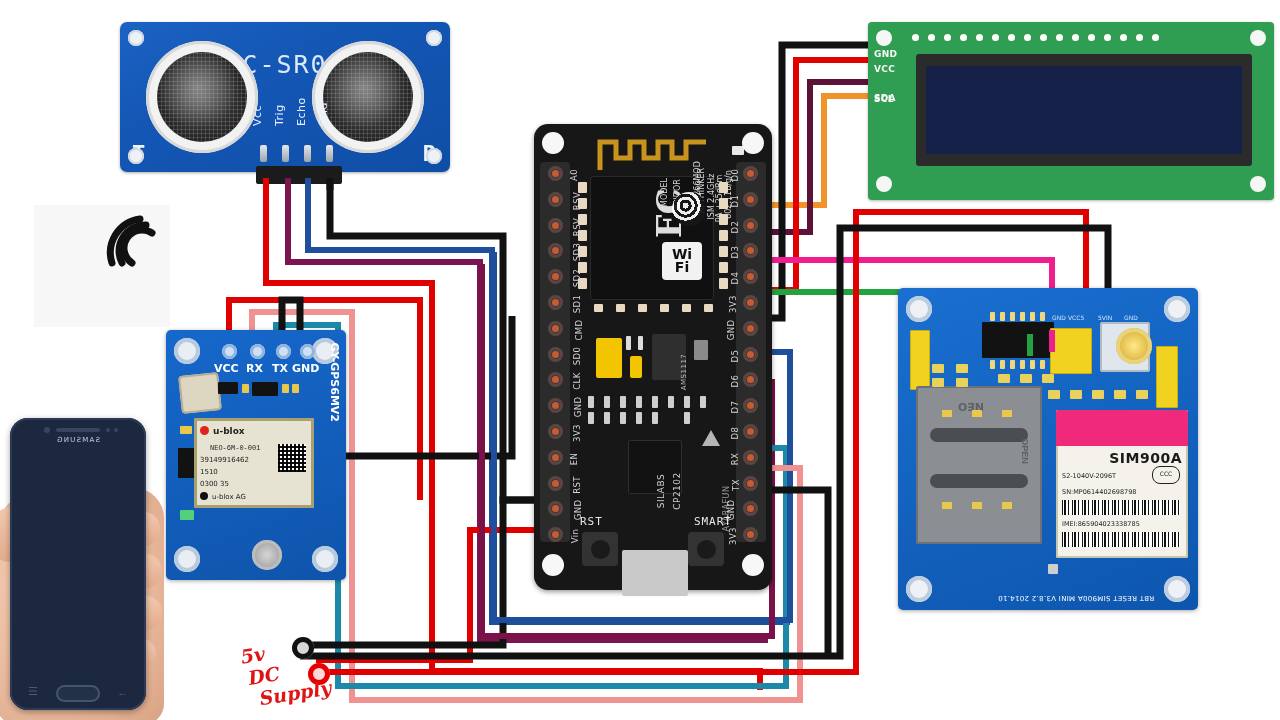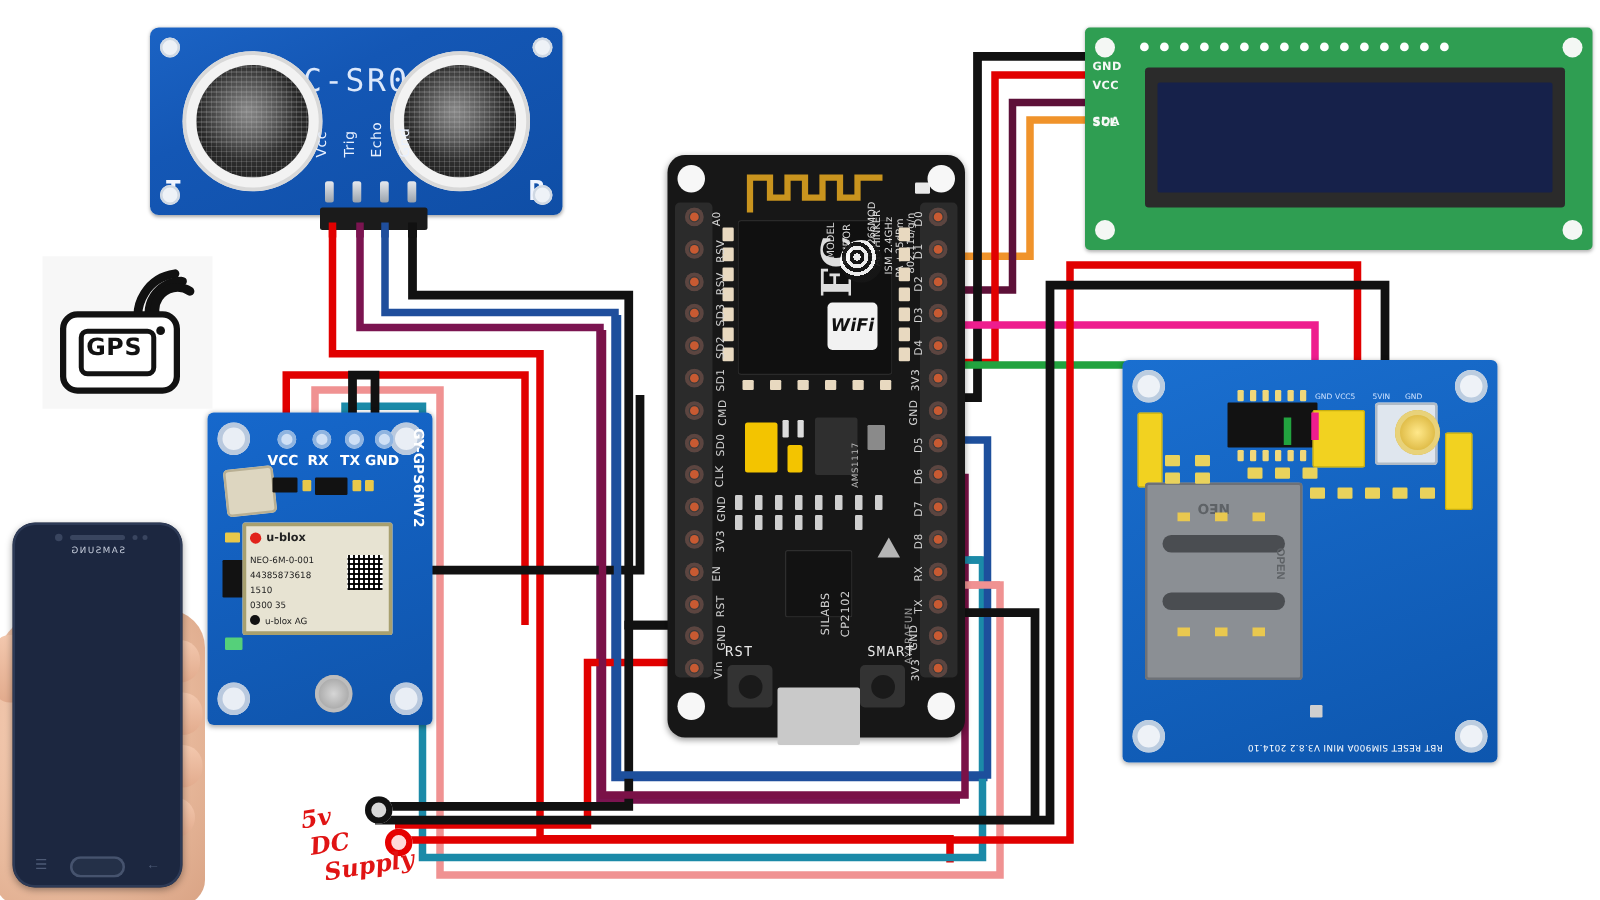--- a/index.html
+++ b/index.html
@@ -66,21 +66,21 @@
   .mcu .btn i{position:absolute;left:9px;top:8px;width:19px;height:19px;border-radius:50%;background:#1a1a1a;}
   .mcu .btnlab{position:absolute;color:#e8e8e8;font-size:11px;font-family:"DejaVu Sans Mono",monospace;letter-spacing:1px;}
   .mcu .usb{position:absolute;left:88px;bottom:-6px;width:66px;height:46px;background:#c9c9c9;border-radius:2px;}
   .mcu .chip{position:absolute;left:94px;top:316px;width:54px;height:54px;background:#121212;border-radius:2px;
         box-shadow:inset 0 0 0 1px #2e2e2e;}
   .mcu .chiptxt{position:absolute;color:#cfcfcf;font-size:9px;font-family:"DejaVu Sans",sans-serif;
         transform:rotate(-90deg);white-space:nowrap;letter-spacing:.5px;}
   .mcu .cap{position:absolute;background:#f3c400;border-radius:2px;}
   .mcu .sm{position:absolute;background:#3e3e3e;border-radius:1px;}
   .mcu .wifibox{position:absolute;left:128px;top:118px;width:40px;height:38px;background:#f2f2f2;border-radius:4px;
-        display:flex;align-items:center;justify-content:center;line-height:.92;font-style:italic;}
+        display:flex;align-items:center;justify-content:center;flex-direction:column;line-height:.92;}
   .mcu .wifibox span{color:#111;font-size:14px;font-weight:bold;font-family:"DejaVu Sans",sans-serif;}
   .mcu .modtxt{position:absolute;color:#d8d8d8;font-size:8px;font-family:"DejaVu Sans",sans-serif;
         transform:rotate(-90deg);white-space:nowrap;}
   .mcu .fcc{position:absolute;left:60px;top:62px;color:#dedede;font-size:33px;font-weight:bold;
         font-family:"DejaVu Serif",serif;transform:rotate(-90deg);transform-origin:left top;}
   .mcu .sfun{position:absolute;color:#9a9a9a;font-size:8px;font-family:"DejaVu Sans",sans-serif;
         transform:rotate(-90deg);white-space:nowrap;letter-spacing:.5px;}
 
   
   .gps{left:166px;top:330px;width:180px;height:250px;background:linear-gradient(160deg,#1668cc,#0f54ab);
@@ -520,22 +520,22 @@
     <div class="ic" style="left:52px;top:52px;width:20px;height:12px;"></div>
     <div class="ic" style="left:86px;top:52px;width:26px;height:14px;"></div>
     <div class="sm" style="left:76px;top:54px;width:7px;height:9px;"></div>
     <div class="sm" style="left:116px;top:54px;width:7px;height:9px;"></div>
     <div class="sm" style="left:126px;top:54px;width:7px;height:9px;"></div>
     <div class="sm" style="left:14px;top:96px;width:12px;height:8px;"></div>
     <div class="sm" style="left:14px;top:180px;width:14px;height:10px;background:#55d07a;"></div>
     <div class="neo">
       <div class="abs" style="left:6px;top:8px;width:9px;height:9px;border-radius:50%;background:#e1231b;"></div>
       <div class="neotxt" style="left:19px;top:8px;font-size:9px;font-weight:bold;">u-blox</div>
-      <div class="neotxt" style="left:6px;top:26px;">NEO-6M-0-001</div>
-      <div class="neotxt" style="left:6px;top:38px;">44385873618</div>
+      <div class="neotxt" style="left:16px;top:26px;font-family:Liberation Mono, monospace;">NEO-6M-0-001</div>
+      <div class="neotxt" style="left:6px;top:38px;">39149916462</div>
       <div class="neotxt" style="left:6px;top:50px;">1510</div>
       <div class="neotxt" style="left:6px;top:62px;">0300 35</div>
       <div class="abs" style="left:6px;top:74px;width:8px;height:8px;border-radius:50%;background:#111;"></div>
       <div class="neotxt" style="left:18px;top:75px;">u-blox AG</div>
       <div class="abs" style="right:8px;top:26px;width:28px;height:28px;
            background:repeating-linear-gradient(0deg,#111 0 2px,#fff 2px 4px),repeating-linear-gradient(90deg,#111 0 2px,#fff 2px 4px);
            background-blend-mode:multiply;"></div>
     </div>
     <div class="side">GY-GPS6MV2</div>
     <div class="ant"></div>
@@ -577,20 +577,31 @@
       <div class="lbl" style="left:42px;top:14px;">NEO</div>
       <div class="abs" style="right:4px;top:60px;color:#5e6266;font-size:9px;font-weight:bold;transform:rotate(90deg);">OPEN</div>
       <div class="abs" style="left:26px;top:24px;width:10px;height:7px;background:#e9c84f;"></div>
       <div class="abs" style="left:56px;top:24px;width:10px;height:7px;background:#e9c84f;"></div>
       <div class="abs" style="left:86px;top:24px;width:10px;height:7px;background:#e9c84f;"></div>
       <div class="abs" style="left:26px;top:116px;width:10px;height:7px;background:#e9c84f;"></div>
       <div class="abs" style="left:56px;top:116px;width:10px;height:7px;background:#e9c84f;"></div>
       <div class="abs" style="left:86px;top:116px;width:10px;height:7px;background:#e9c84f;"></div>
     </div>
 
+    <div class="simchip">
+      <div class="pink"></div>
+      <div class="nm">SIM900A</div>
+      <div class="sm" style="top:62px;">S2-1040V-2096T</div>
+      <div class="abs" style="right:8px;top:56px;width:26px;height:16px;border:1.5px solid #222;border-radius:8px;
+           font-size:6px;text-align:center;line-height:14px;color:#222;font-family:'DejaVu Sans',sans-serif;">CCC</div>
+      <div class="sm" style="top:78px;">SN:MP0614402698798</div>
+      <div class="barcode" style="top:90px;"></div>
+      <div class="sm" style="top:110px;">IMEI:865904023338785</div>
+      <div class="barcode" style="top:122px;"></div>
+    </div>
 
     <div class="blkic" style="left:150px;top:276px;width:10px;height:10px;background:#cfcfcf;"></div>
     <div class="smd" style="left:34px;top:76px;width:12px;height:9px;"></div>
     <div class="smd" style="left:58px;top:76px;width:12px;height:9px;"></div>
     <div class="smd" style="left:34px;top:90px;width:12px;height:9px;"></div>
     <div class="smd" style="left:58px;top:90px;width:12px;height:9px;"></div>
     <div class="smd" style="left:100px;top:86px;width:12px;height:9px;"></div>
     <div class="smd" style="left:122px;top:86px;width:12px;height:9px;"></div>
     <div class="smd" style="left:144px;top:86px;width:12px;height:9px;"></div>
     <div class="smd" style="left:150px;top:102px;width:12px;height:9px;"></div>
@@ -634,25 +645,20 @@
       <div class="navglyph" style="right:18px;">←</div>
     </div>
   </div>
 
   <div class="abs gpsicon">
     <svg width="70" height="56" style="position:absolute;left:66px;top:6px;" viewBox="0 0 70 56">
       <path d="M12,52 A34,34 0 0 1 40,8" fill="none" stroke="#111" stroke-width="7" stroke-linecap="round"></path>
       <path d="M22,52 A26,26 0 0 1 46,14" fill="none" stroke="#111" stroke-width="7" stroke-linecap="round"></path>
       <path d="M32,52 A18,18 0 0 1 52,22" fill="none" stroke="#111" stroke-width="7" stroke-linecap="round"></path>
     </svg>
-    <div class="dev">
-      <div class="dev2"></div>
-      <div class="lbl">GPS</div>
-      <div class="led"></div>
-    </div>
   </div>
 
   <div class="term blk" style="left:292px;top:637px;"></div>
   <div class="term red" style="left:308px;top:663px;"></div>
   <div class="supplytxt" style="left:244px;top:640px;">
     <div>5v</div>
     <div style="margin-left:4px;">DC</div>
     <div style="margin-left:12px;">Supply</div>
   </div>
 

